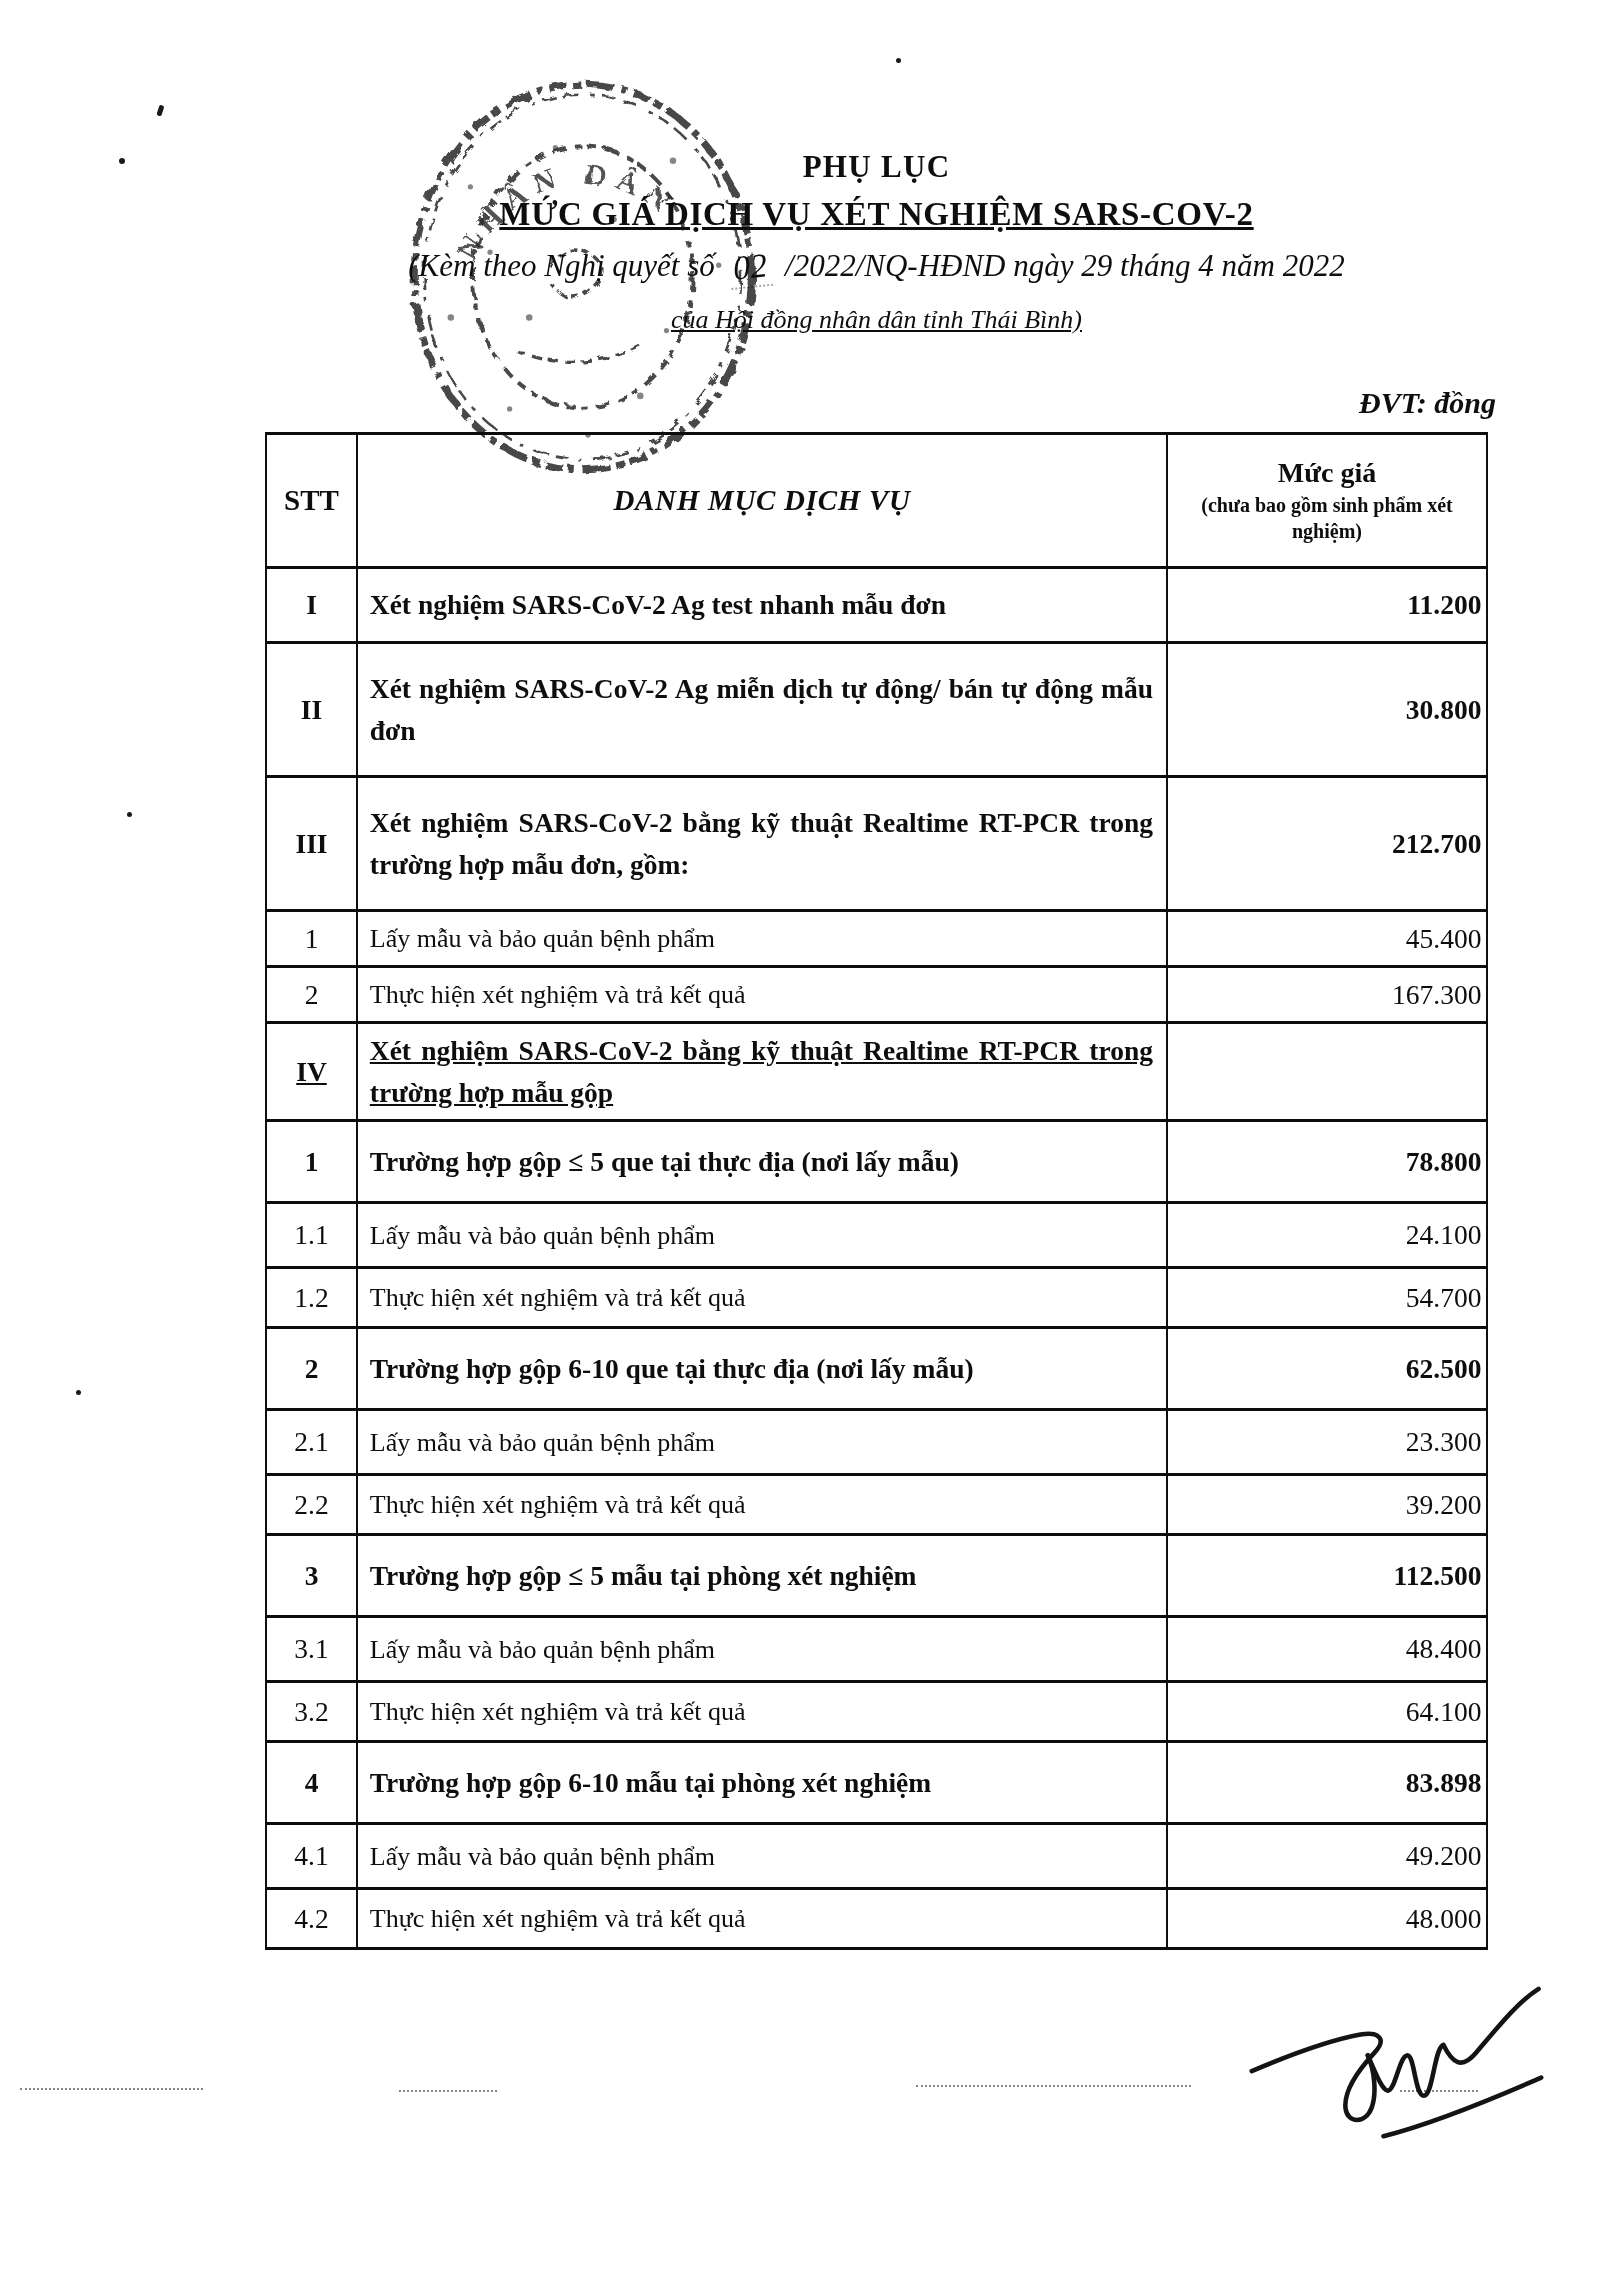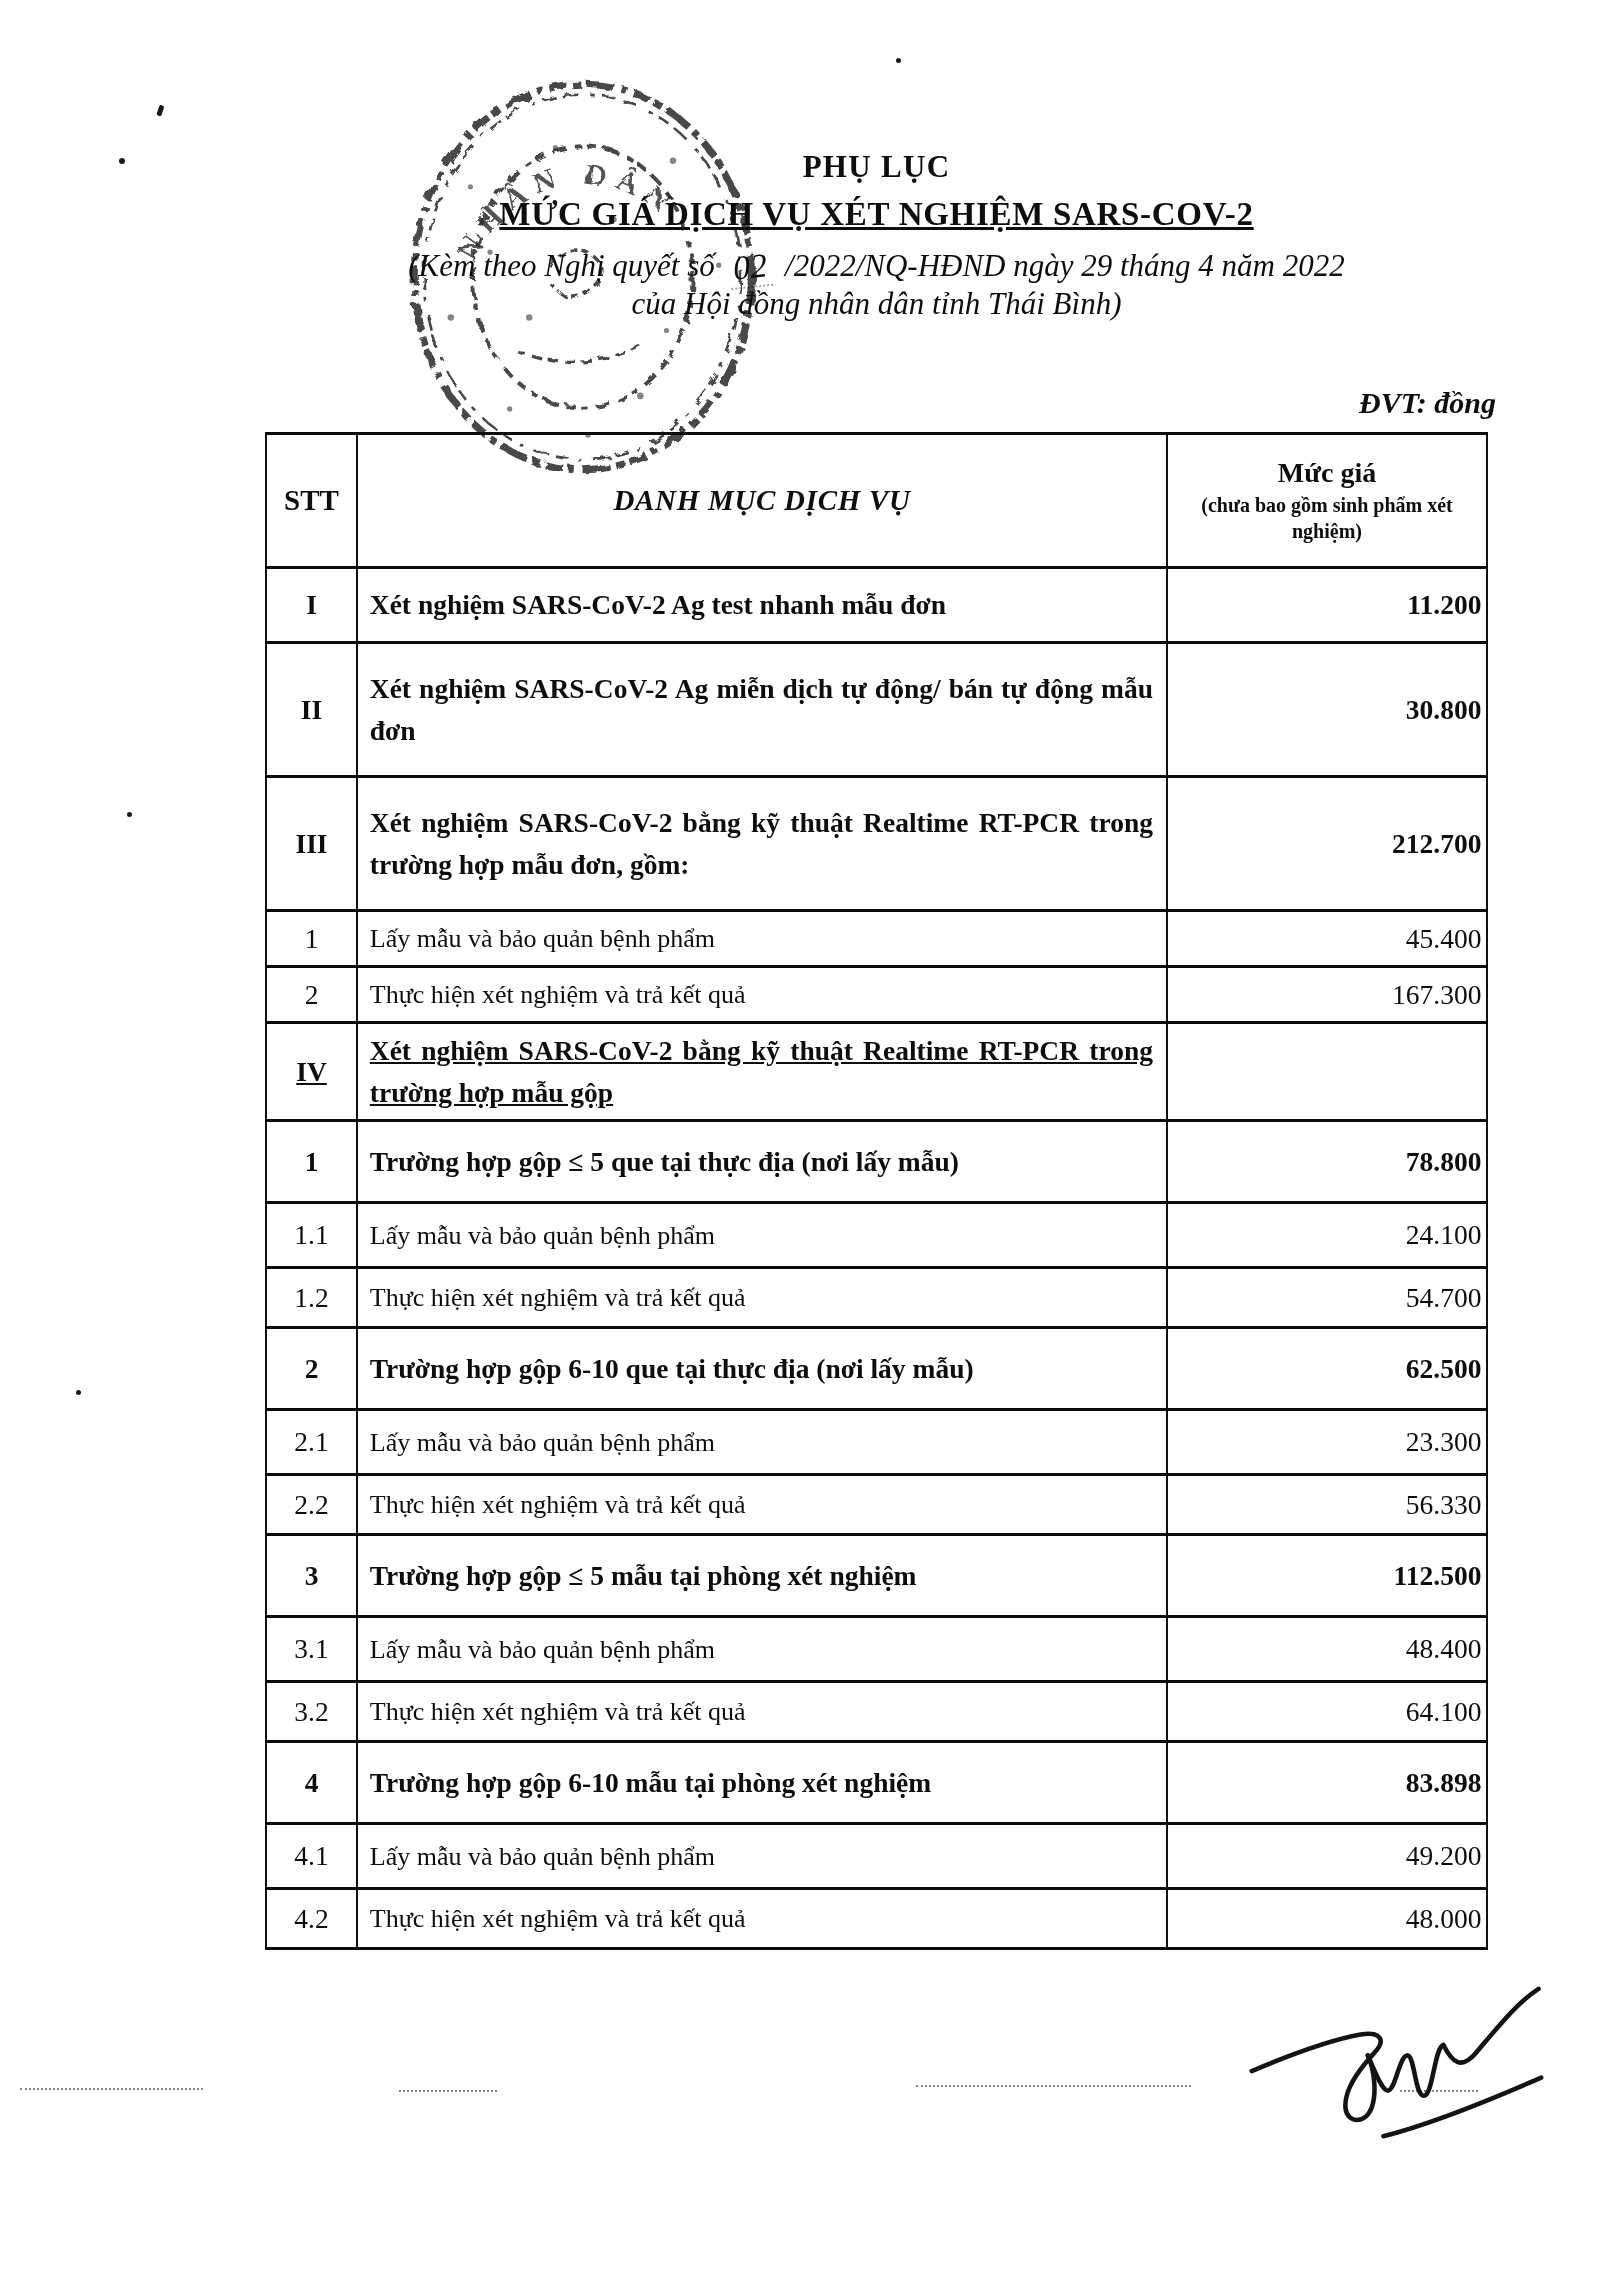--- a/index.html
+++ b/index.html
@@ -13,21 +13,21 @@
   }
 
   
   .title-wrap {
     position:absolute; left:131px; top:149px; width:1491px;
     text-align:center; z-index:3;
   }
   .t1 { font-size:31px; font-weight:bold; letter-spacing:1.3px; }
   .t2 { font-size:33px; font-weight:bold; margin-top:10.5px; letter-spacing:0.7px;text-decoration:underline; }
   .t3 { font-size:31px; font-style:italic; margin-top:13px; }
-  .t4 { font-size:31px; font-style:italic; margin-top:0; }
+  .t4 { font-size:26px; font-style:italic; margin-top:19px;text-decoration:underline; }
   .handnum {
     display:inline-block; font-size:34px; font-style:italic;
     transform:rotate(-6deg) translateY(2px);
     margin:0 6.5px; padding:0 3.9px;
     border-bottom:2px dotted rgba(0,0,0,.35);
   }
 
   
   .unit-note {
     position:absolute; top:386px; right:127px;
@@ -199,21 +199,21 @@
       <td class="price">62.500</td>
     </tr>
     <tr class="h100">
       <td class="stt">2.1</td>
       <td class="name">Lấy mẫu và bảo quản bệnh phẩm</td>
       <td class="price">23.300</td>
     </tr>
     <tr class="h92">
       <td class="stt">2.2</td>
       <td class="name">Thực hiện xét nghiệm và trả kết quả</td>
-      <td class="price">56.330</td>
+      <td class="price">39.200</td>
     </tr>
     <tr class="major h125">
       <td class="stt">3</td>
       <td class="name">Trường hợp gộp ≤ 5 mẫu tại phòng xét nghiệm</td>
       <td class="price">112.500</td>
     </tr>
     <tr class="h100">
       <td class="stt">3.1</td>
       <td class="name">Lấy mẫu và bảo quản bệnh phẩm</td>
       <td class="price">48.400</td>

